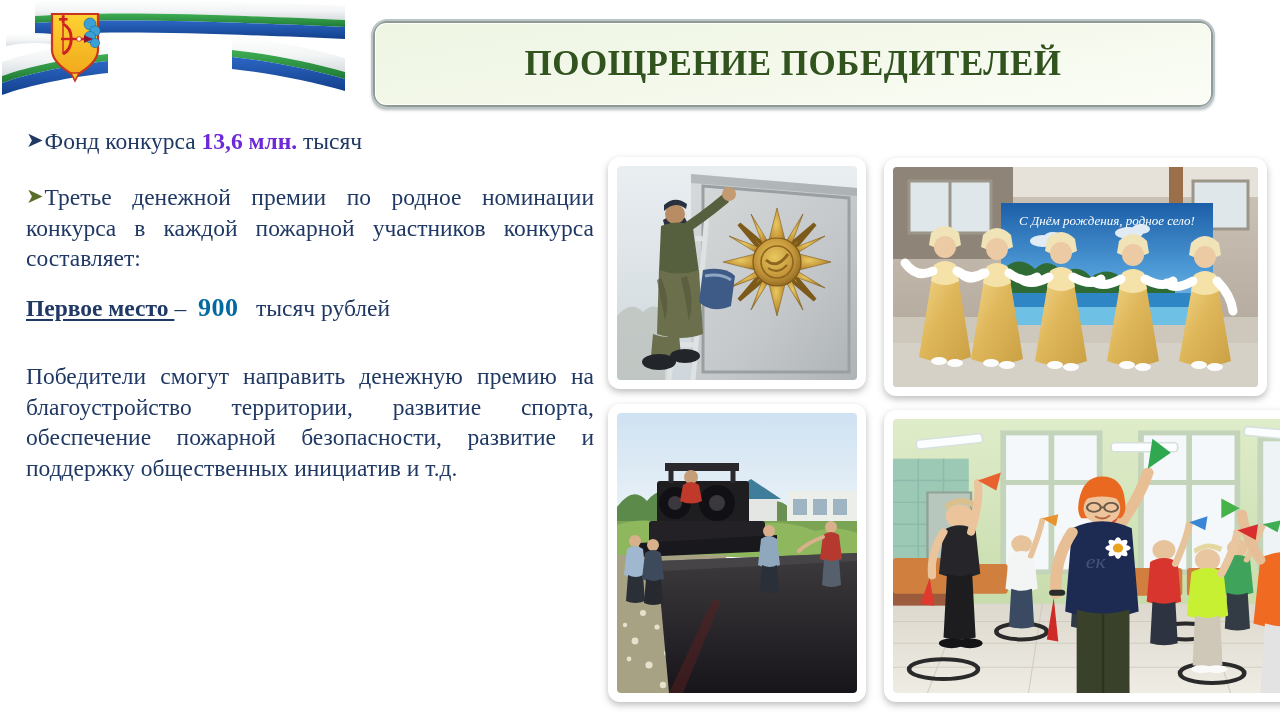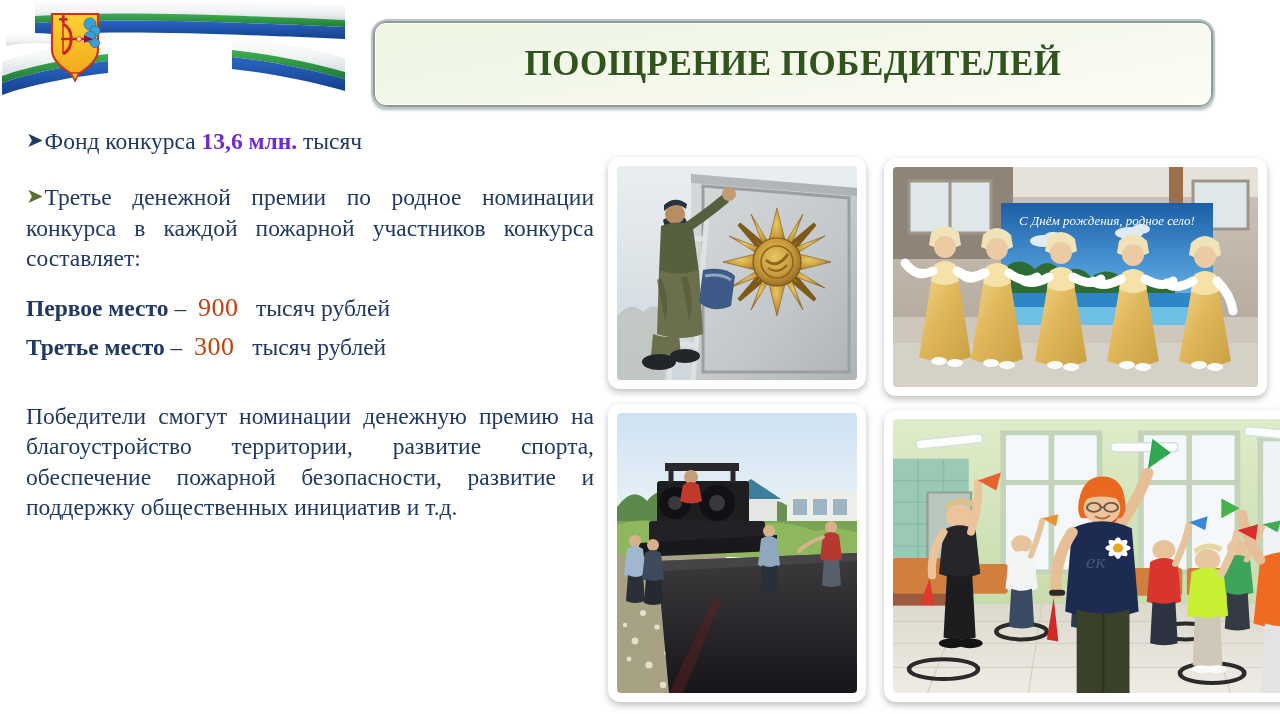--- a/index.html
+++ b/index.html
@@ -58,21 +58,21 @@
     line-height:1;
     position:relative;
     top:-2px;
     margin-right:1px;
   }
   .arrow.navy{ color:#1f3864; }
   .arrow.green{ color:#5a6e2a; }
 
   .b{ font-weight:normal; }
   .red{ color:#6d28d9; font-weight:bold; }
-  .red-big{ color:#c2410c; font-weight:normal; font-size:26px; letter-spacing:.5px; }
+  .red-big{ color:#0369a1; font-weight:bold; font-size:26px; letter-spacing:.5px; }
 
   .para-justify{
     text-align:justify;
     text-align-last:left;
     font-size:23.5px;
     line-height:1.30;
     color:#1f3864;
   }
 
   .block-gap-1{ height:26px; }
@@ -80,20 +80,21 @@
   .block-gap-3{ height:34px; }
 
   .prize-line{
     font-size:23.5px;
     line-height:1.52;
     color:#1f3864;
     white-space:nowrap;
   }
   .place{
     font-weight:bold;
+    text-decoration:underline;
     text-underline-offset:3px;
     color:#1f3864;
   }
   .dash{ color:#1f3864; }
 
   
   .photo{
     position:absolute;
     background:#ffffff;
     border-radius:12px;
@@ -194,28 +195,25 @@
 
   <div class="para-justify">
     <span class="arrow green">➤</span><span>Третье денежной премии </span><span class="b">по родное номинации</span><span> конкурса </span><span class="b">в каждой пожарной</span><span> участников конкурса составляет:</span>
   </div>
 
   <div class="block-gap-2"></div>
 
   <div class="prize-line">
     <span class="place">Первое место </span><span class="dash">– </span>&nbsp;<span class="red-big">900</span>&nbsp;&nbsp;<span> тысяч рублей</span>
   </div>
-  <div class="prize-line">
-    <span class="place">Третье место </span><span class="dash">– </span>&nbsp;<span class="red-big">300</span>&nbsp;&nbsp;<span> тысяч рублей</span>
-  </div>
 
   <div class="block-gap-3"></div>
 
   <div class="para-justify">
-    <span class="b">Победители</span><span> смогут номинации денежную премию на благоустройство территории, развитие спорта, обеспечение пожарной безопасности, развитие и поддержку общественных инициатив и т.д.</span>
+    <span class="b">Победители</span><span> смогут направить денежную премию на благоустройство территории, развитие спорта, обеспечение пожарной безопасности, развитие и поддержку общественных инициатив и т.д.</span>
   </div>
 </div>
 
 <div class="photo" id="photo-memorial">
   <div class="inner">
     <svg viewBox="0 0 240 214" preserveAspectRatio="none">
       <defs>
         <linearGradient id="skyG1" x1="0" y1="0" x2="0" y2="1">
           <stop offset="0%" stop-color="#e9eef1"></stop>
             <stop offset="100%" stop-color="#cfd7dc"></stop>

